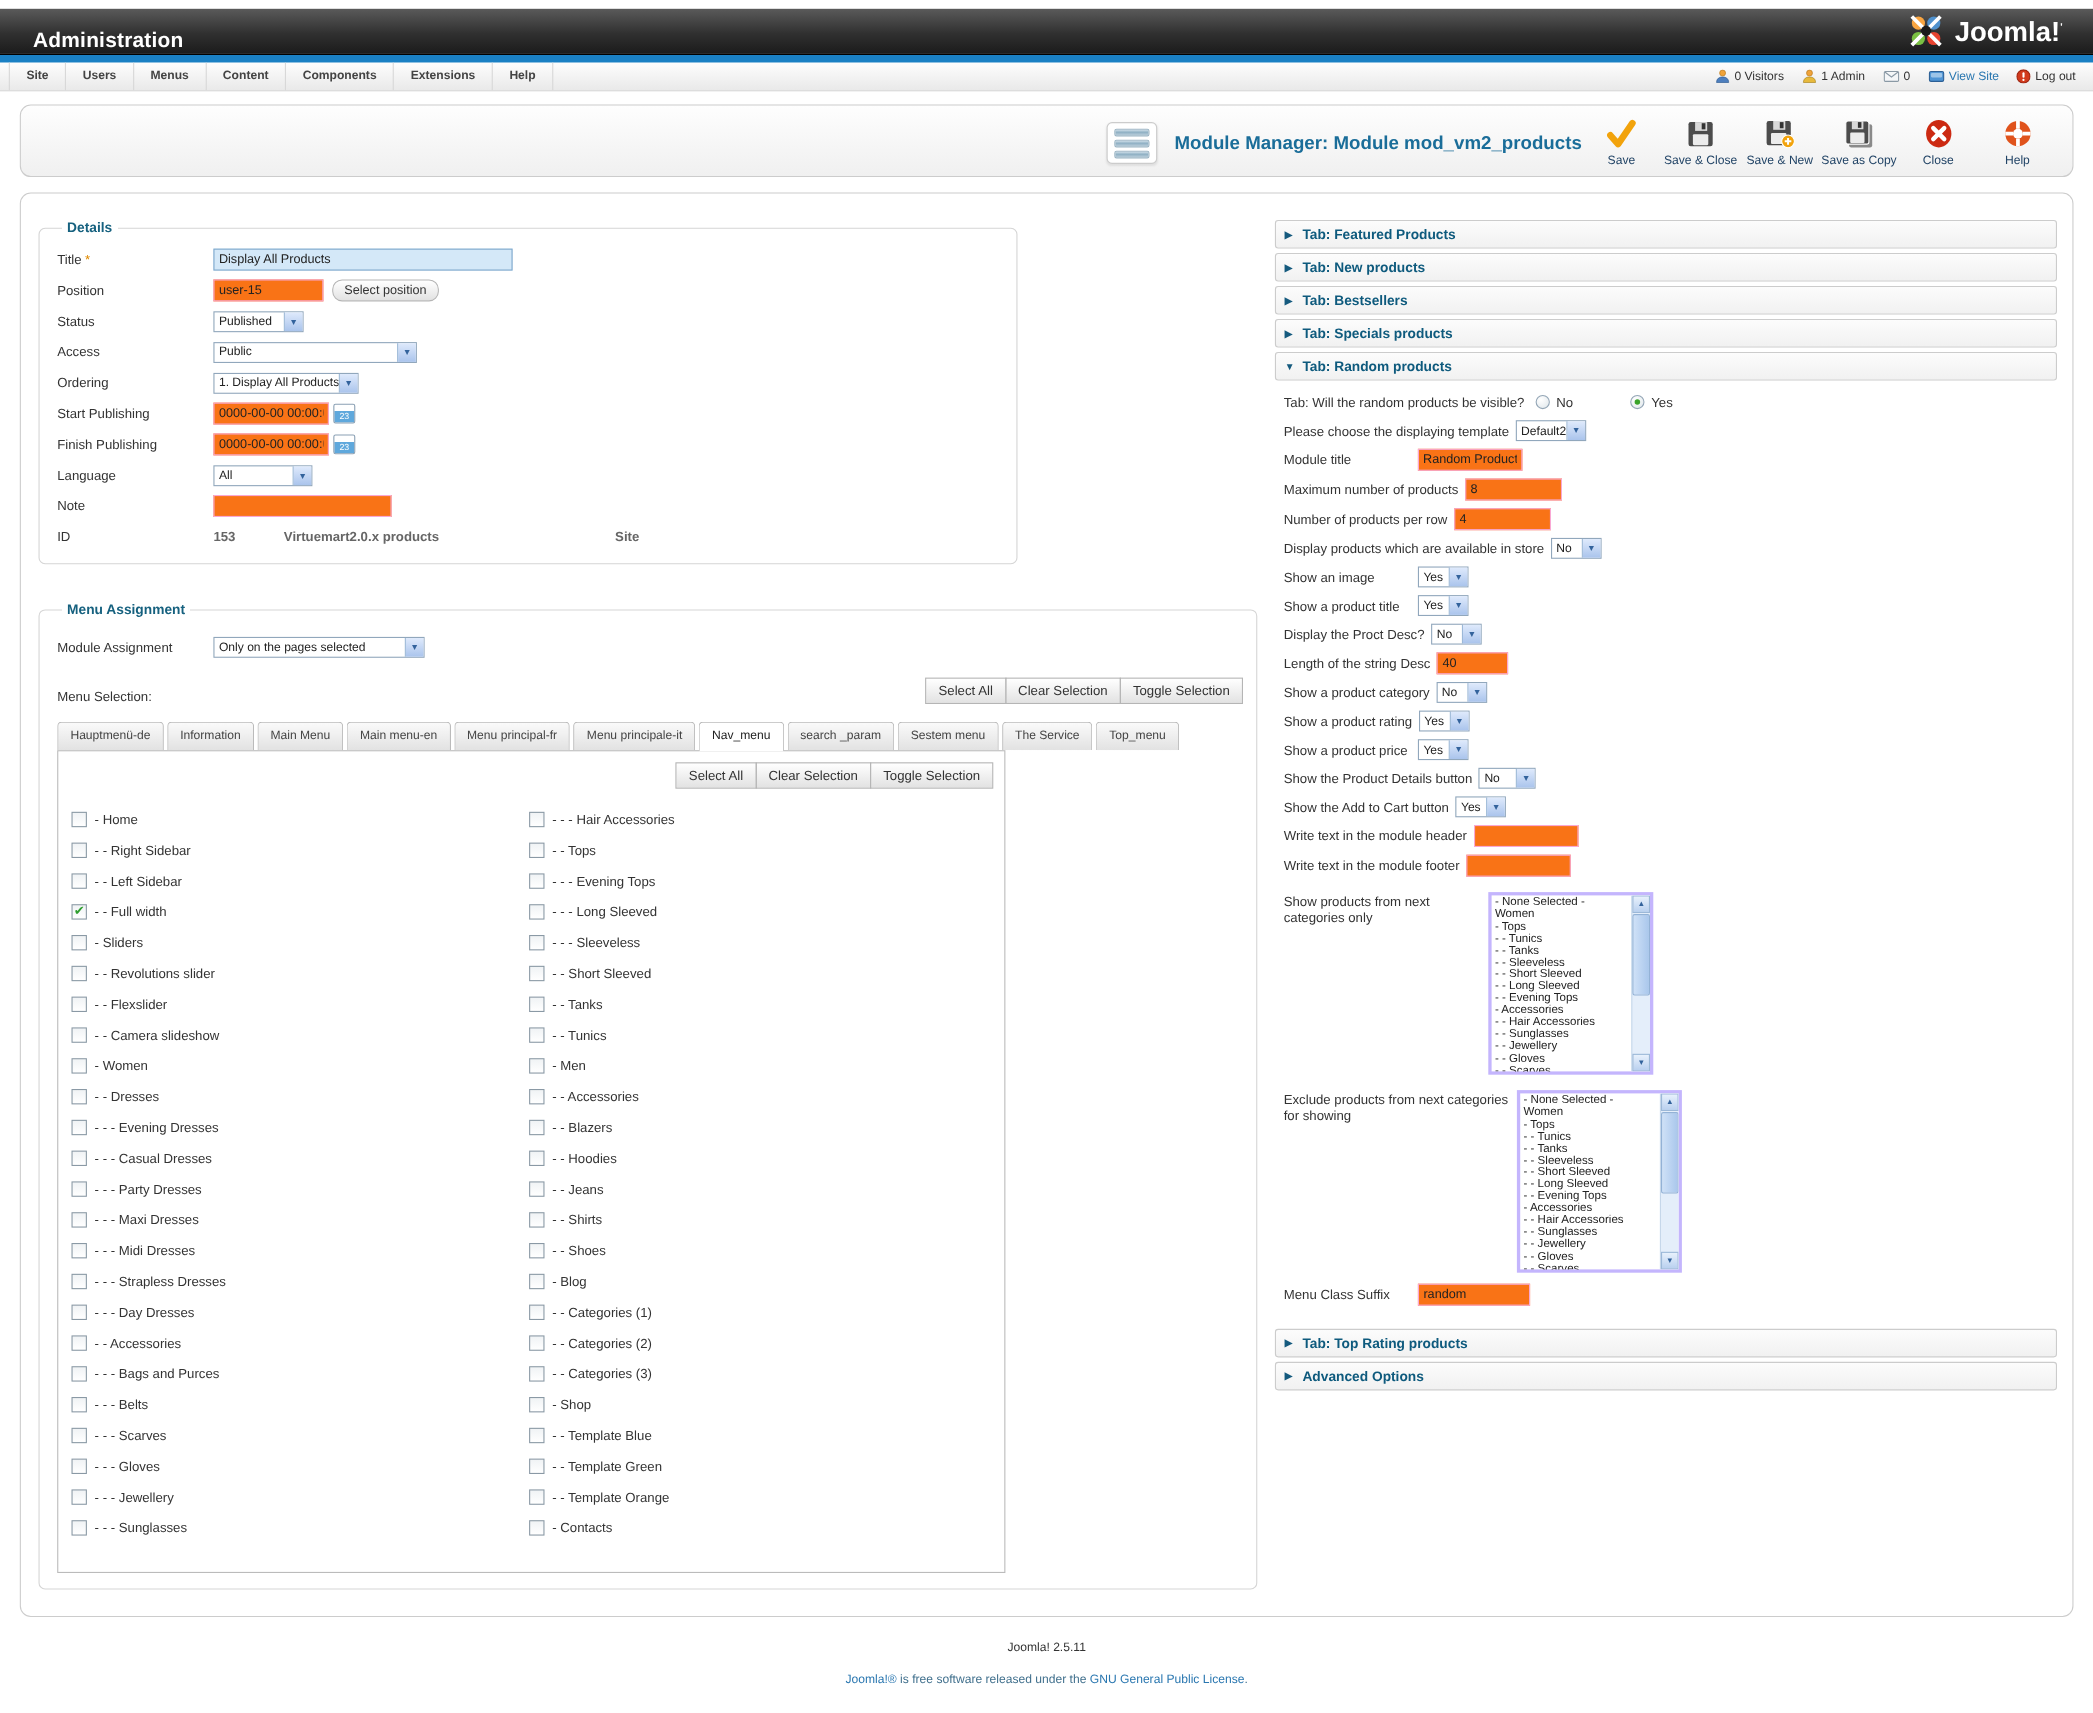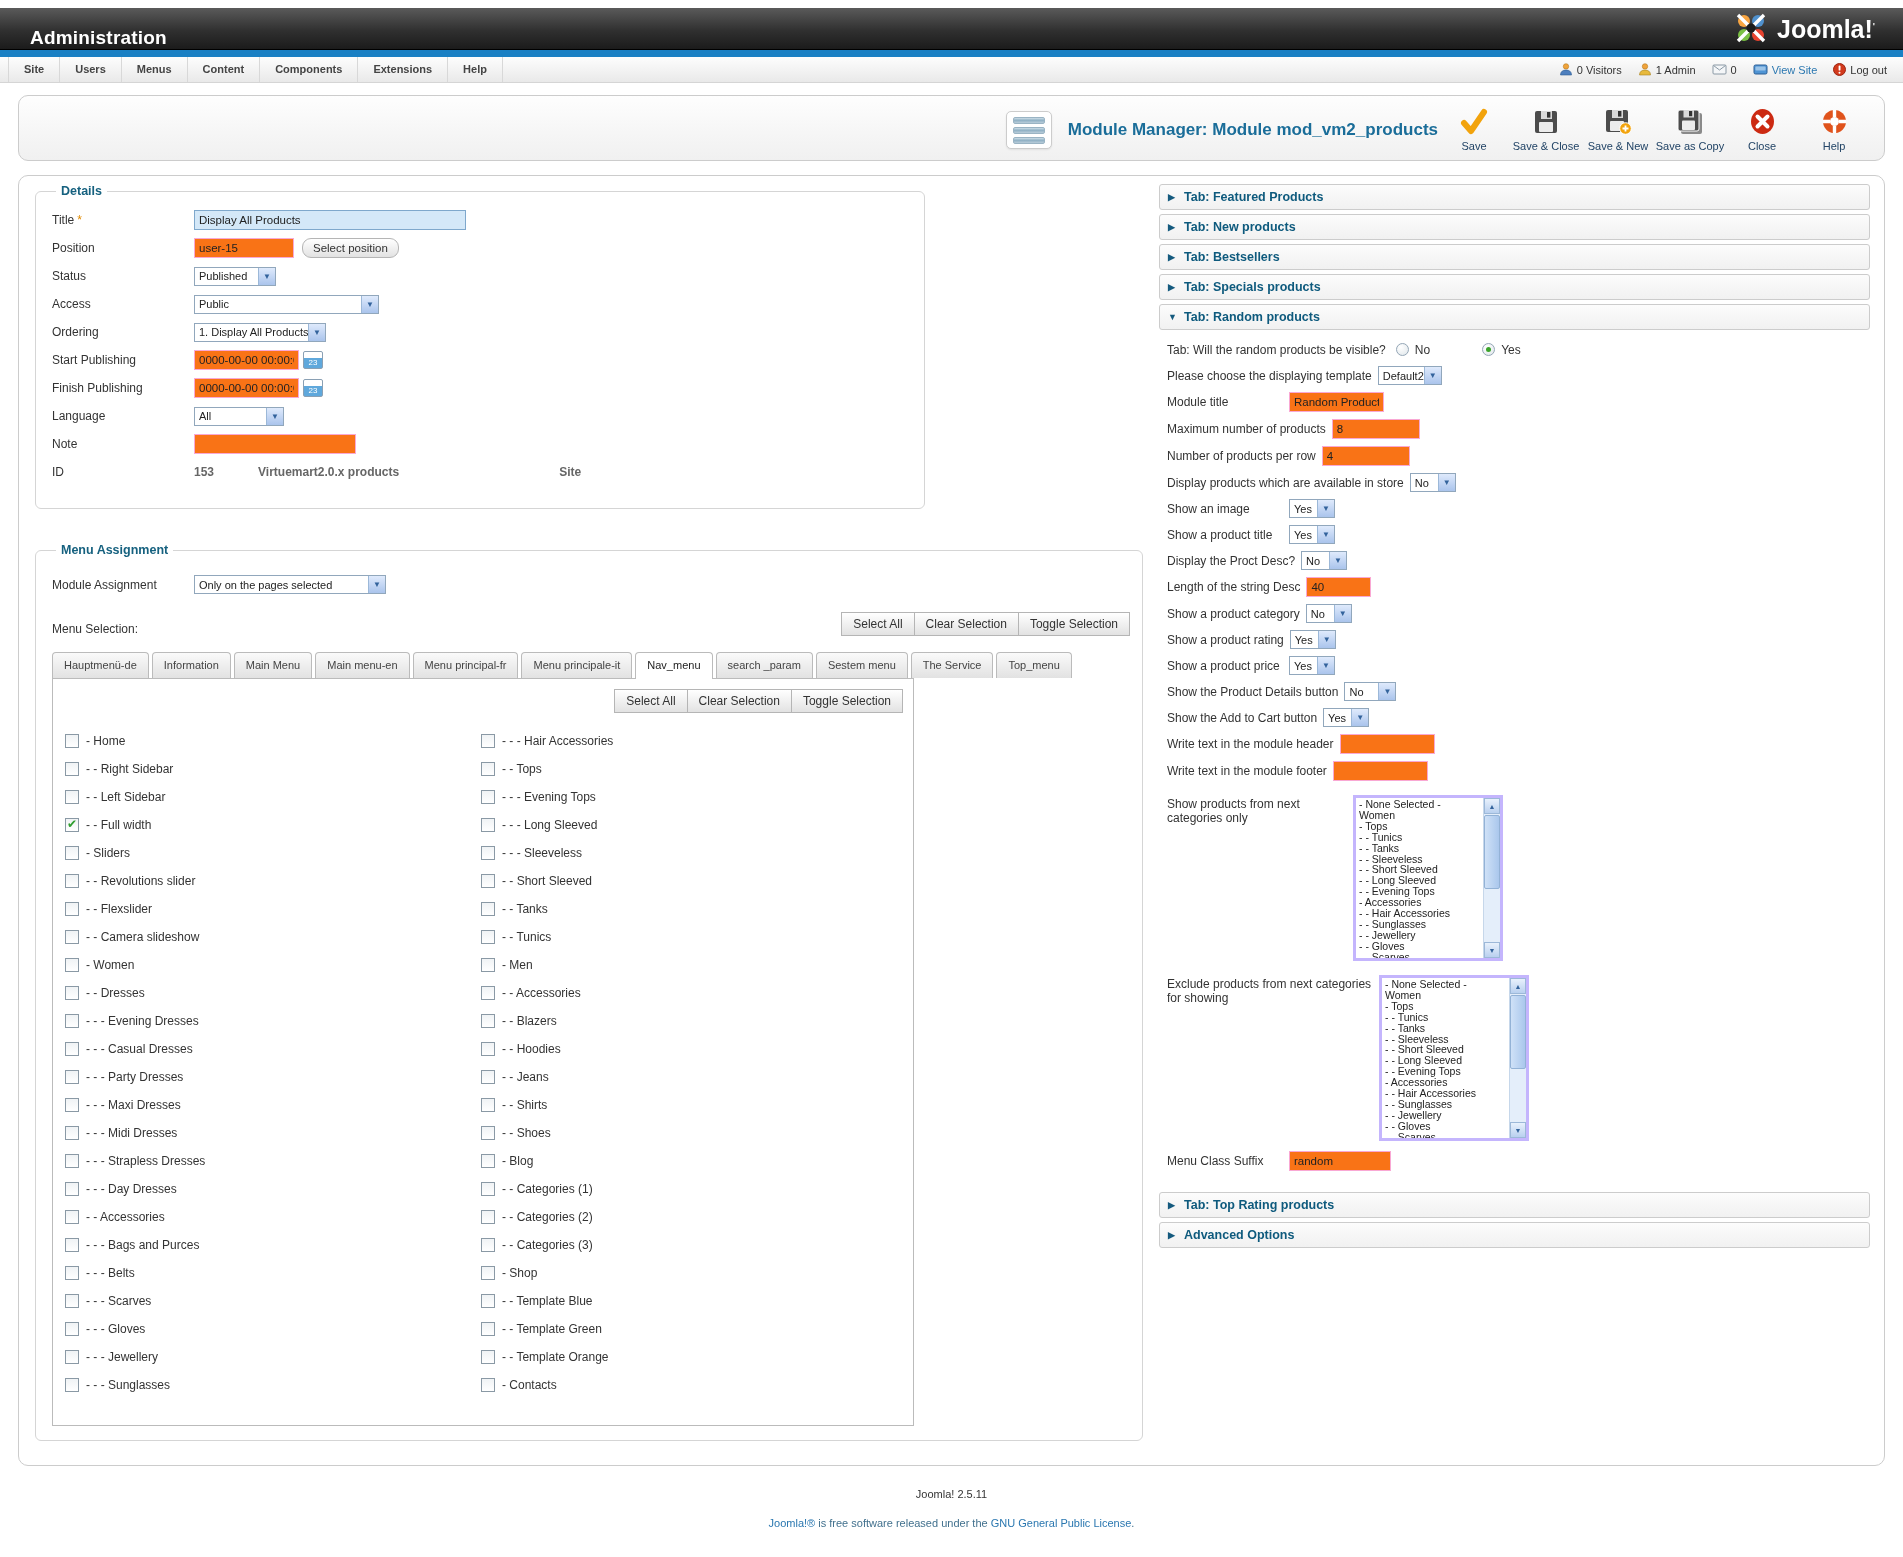--- a/index.html
+++ b/index.html
@@ -34,21 +34,21 @@
                  display:flex; flex-direction:column; justify-content:center; gap:3px; padding:4px 6px; box-shadow:0 1px 2px rgba(0,0,0,.08); }
   .module-icon i { display:block; height:7px; border-radius:2px; background:linear-gradient(#cfdfe9,#8fb0c4 45%,#b9cdda); border:1px solid #9ab4c4; }
   .page-title { font-size:17px; font-weight:bold; color:#1a6d99; }
   .toolbar { display:flex; align-items:flex-start; }
   .tb-btn { width:72px; text-align:center; cursor:pointer; padding:2px 0 4px 0; }
   .tb-btn .ico { height:30px; display:flex; align-items:center; justify-content:center; }
   .tb-btn .lbl { font-size:11px; color:#246; margin-top:3px; }
 
   
   .content-box { margin:14px 18px 0 18px; border:1px solid #ccc; border-radius:10px; background:#fff;
-                 display:flex; padding:8px 14px 24px 16px; min-height:1050px; }
+                 display:flex; padding:24px 14px 24px 16px; min-height:1050px; }
   .left-col { width:1108px; flex:none; }
   .right-col { flex:1; margin-left:16px; }
 
   fieldset { border:1px solid #d5d5d5; border-radius:6px; padding:12px 12px 14px 14px; }
   legend { color:#16617f; font-weight:bold; font-size:12.5px; padding:0 5px; margin-left:6px; }
   .fs-details { width:890px; margin-bottom:34px; }
 
   .drow { display:flex; align-items:center; margin:0 0 8px 2px; min-height:20px; }
   .dlabel { width:142px; flex:none; font-size:12px; color:#333; }
   .req { color:#e08a00; margin-left:3px; }
@@ -333,21 +333,21 @@
             <span class="txt">All</span>
             <span class="arr">▼</span>
           </span>
       </div>
 
       <div class="drow">
         <span class="dlabel">Note</span>
         <input type="text" style="width: 162px;" value="">
       </div>
 
-      <div class="drow" style="margin-bottom:12px">
+      <div class="drow" style="margin-bottom:0">
         <span class="dlabel">ID</span>
         <span class="id-val">153</span>
         <span class="id-val" style="margin-left:44px">Virtuemart2.0.x products</span>
         <span class="id-val" style="margin-left:160px">Site</span>
       </div>
     </fieldset>
 
     <fieldset>
       <legend>Menu Assignment</legend>
 

